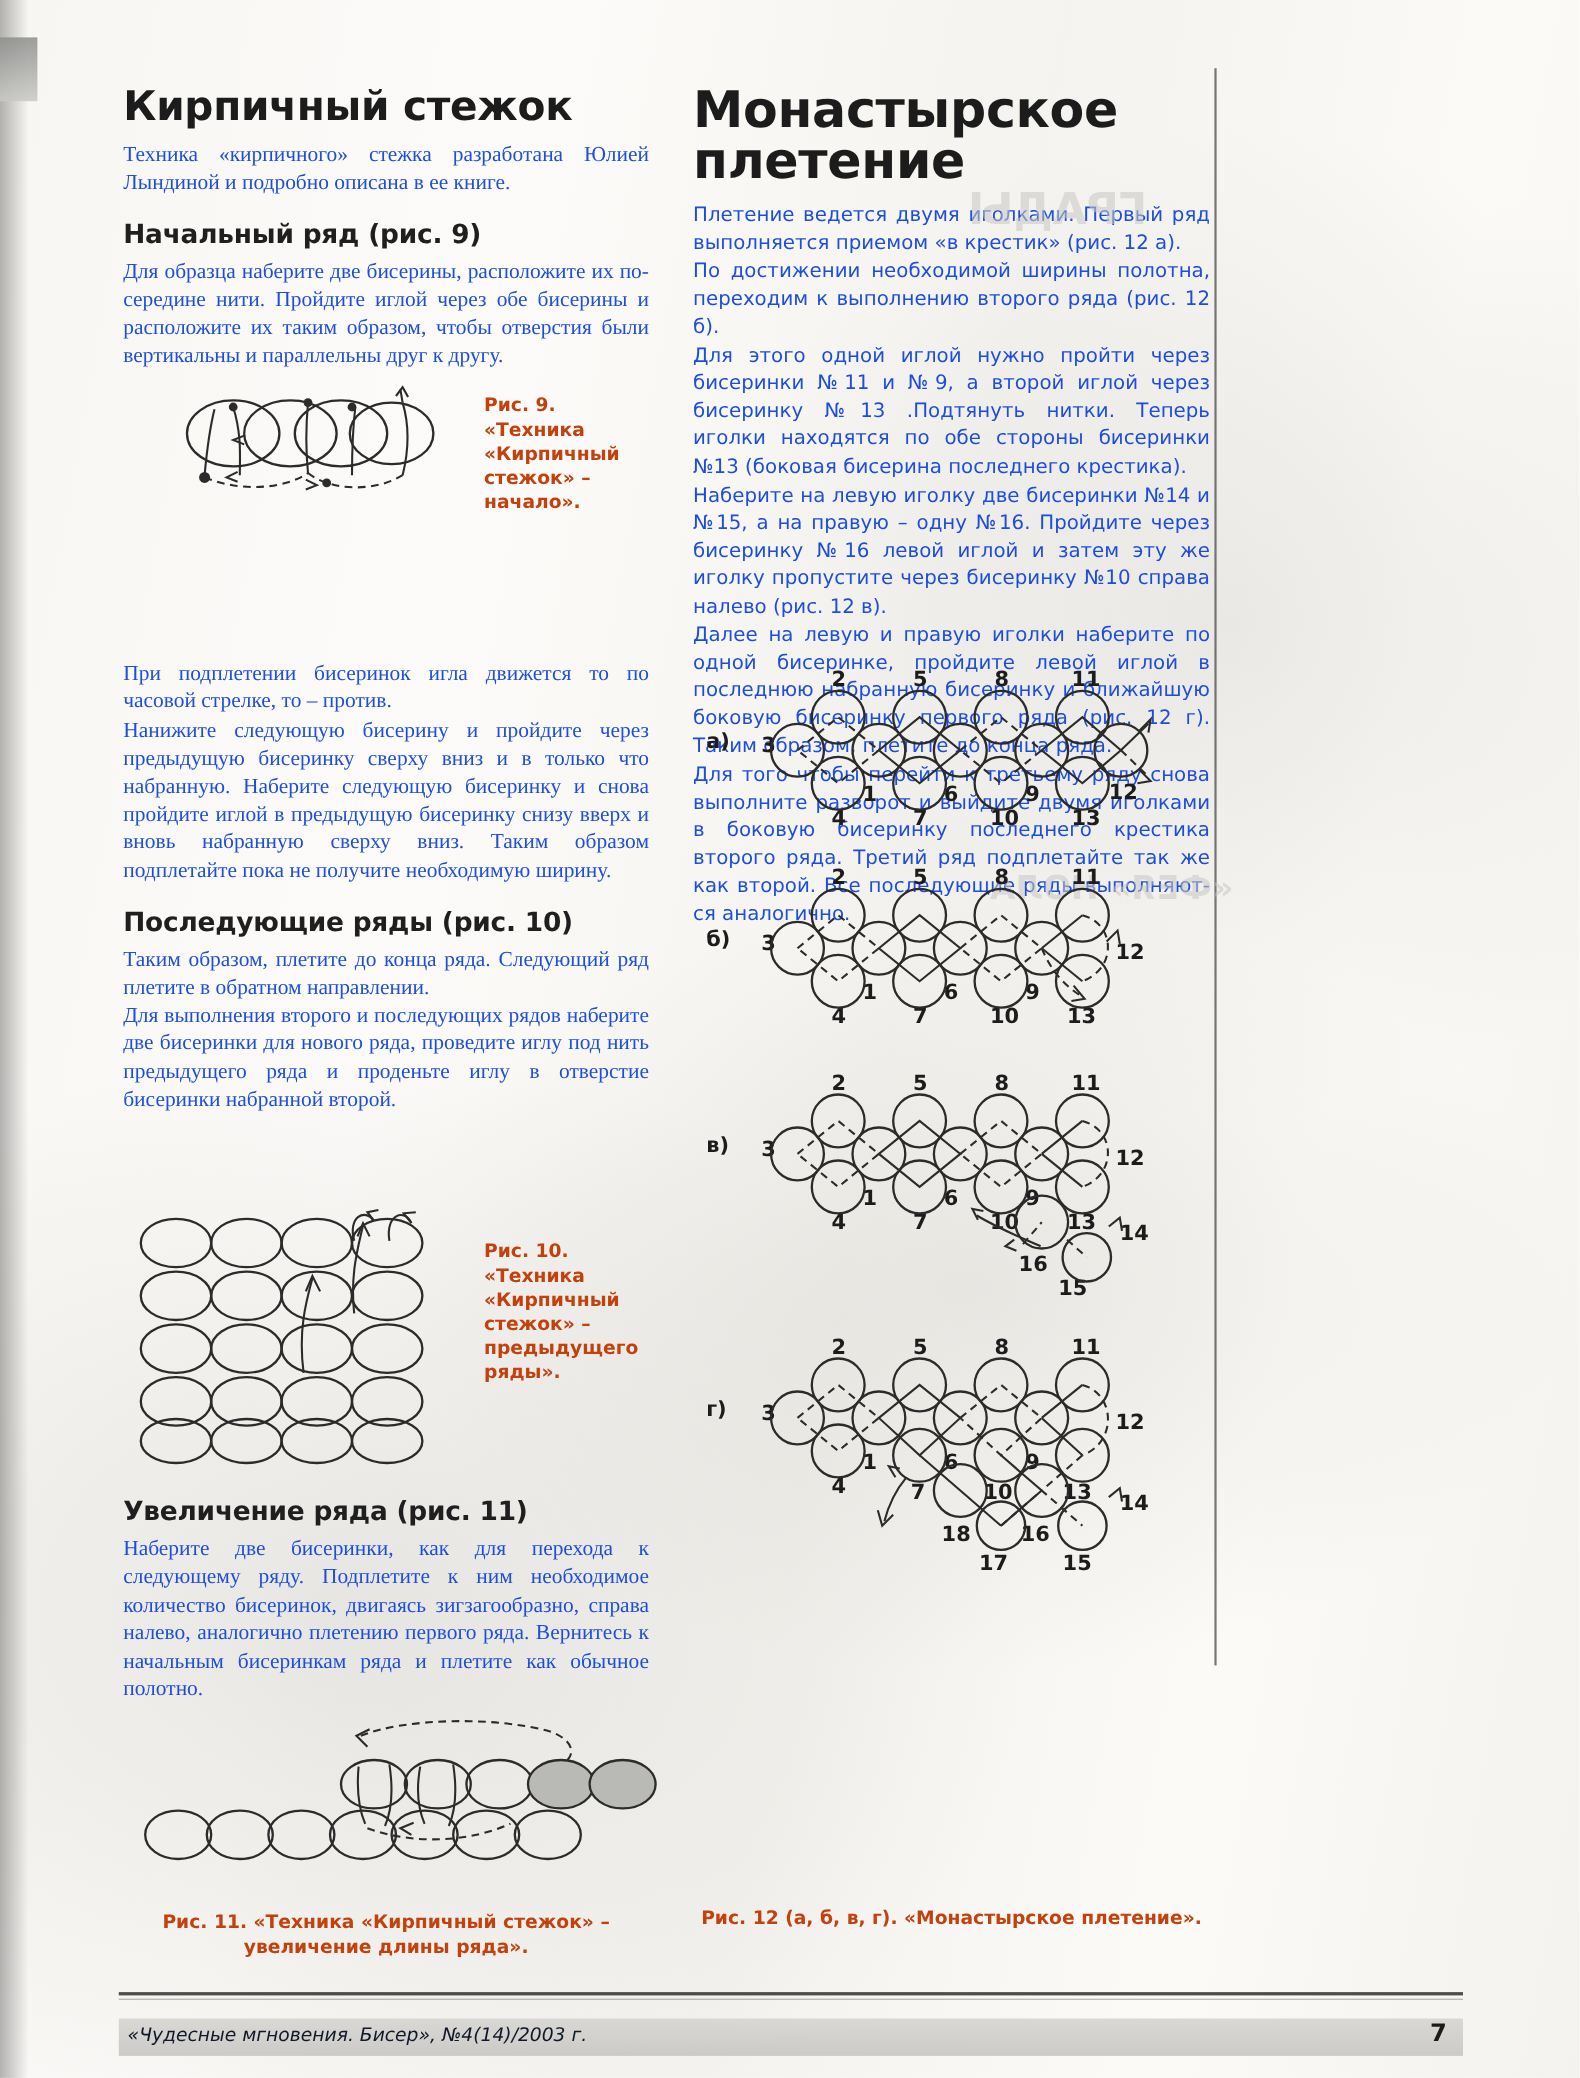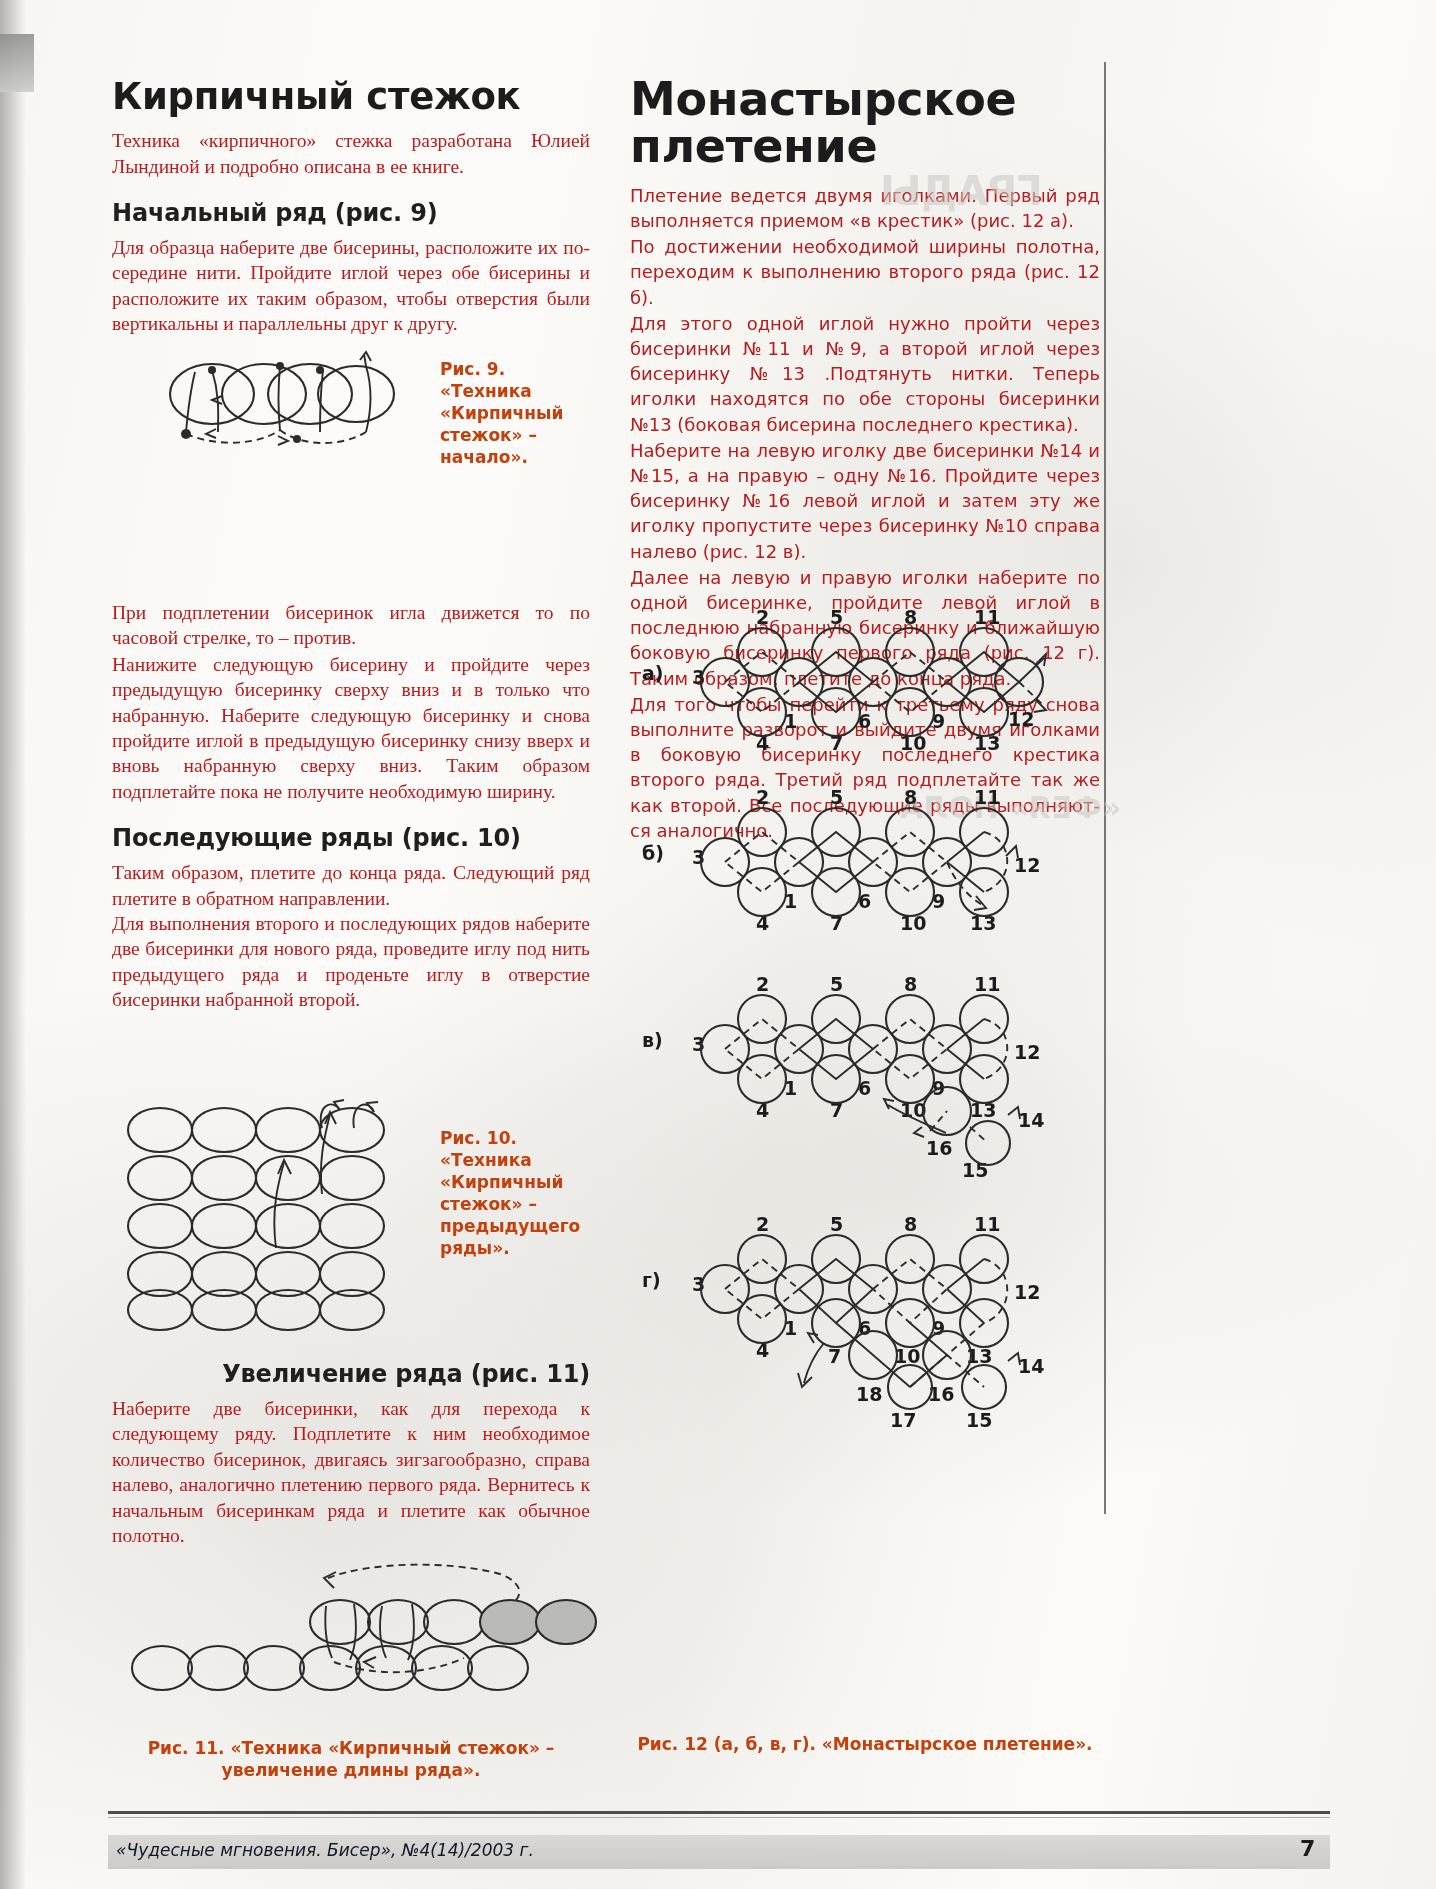--- a/index.html
+++ b/index.html
@@ -70,21 +70,21 @@
     font-weight:bold;
     font-size:24px;
     color:#1f1f1f;
     margin:20px 0 8px 0;
     letter-spacing:-.2px;
   }
   p.body{
     font-family:"Liberation Serif", serif;
     font-size:19.5px;
     line-height:25.4px;
-    color:#b91c1c;
+    color:#1d4ed8;
     margin:0 0 1px 0;
     text-align:justify;
     hyphens:manual;
   }
   p.body.last{margin-bottom:0;}
   .rt p.body{
     font-family:"DejaVu Sans", sans-serif;
     font-size:18px;
     line-height:25.2px;
   }
@@ -244,21 +244,21 @@
   <div class="abs cap" style="left:440px; top:1127px; width:155px;">
     <div>Рис. 10.</div>
     <div>«Техника</div>
     <div>«Кирпичный</div>
     <div>стежок» –</div>
     <div>предыдущего</div>
     <div>ряды».</div>
   </div>
 
   <div class="abs col col-left" style="top:1360px;">
-    <h2 class="sub" style="margin-top:0;text-align:right;">Увеличение ряда (рис. 11)</h2>
+    <h2 class="sub" style="margin-top:0;">Увеличение ряда (рис. 11)</h2>
     <p class="body last">Наберите две бисеринки, как для перехода к следующему ряду. Подплетите к ним необходимое количество бисери­нок, двигаясь зигзагообразно, справа налево, аналогично плетению первого ряда. Вернитесь к начальным бисерин­кам ряда и плетите как обычное полотно.</p>
   </div>
 
   <div class="abs" style="left:128px; top:1556px;">
     <svg width="420" height="160" viewBox="0 0 420 160">
       <path class="thread-d" d="M200,22 C240,6 320,4 372,18 C400,28 396,48 370,52"></path>
       <path class="thread" d="M206,32 L196,22 L208,16"></path>
       <ellipse class="bead" cx="212" cy="66" rx="30" ry="22"></ellipse>
       <ellipse class="bead" cx="270" cy="66" rx="30" ry="22"></ellipse>
       <ellipse class="bead" cx="326" cy="66" rx="30" ry="22"></ellipse>

